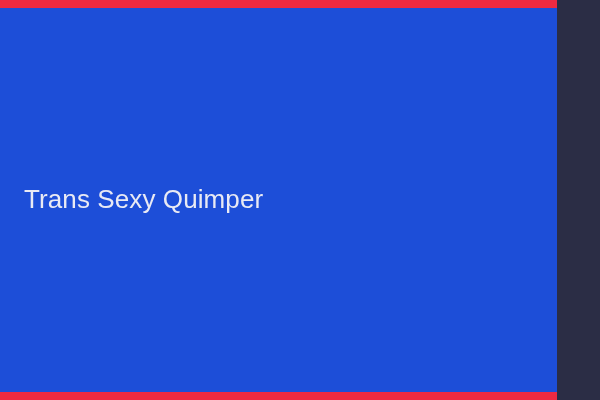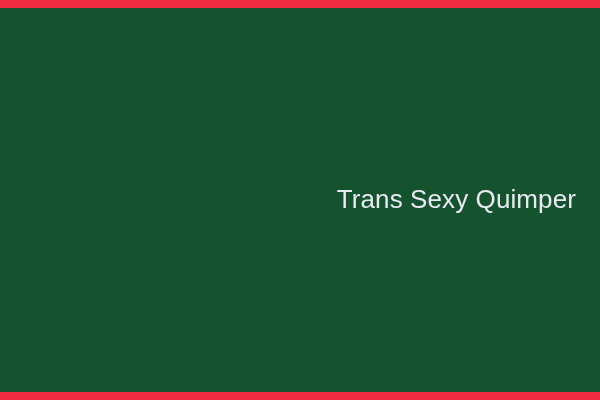--- a/index.html
+++ b/index.html
@@ -11,26 +11,26 @@
     width: 600px;
     height: 400px;
     background: #2b2d45;
     font-family: "Liberation Sans", sans-serif;
     overflow: hidden;
   }
 
   .placeholder-card {
     position: relative;
     box-sizing: border-box;
-    width: 600px;
+    width: 557px;
     height: 400px;
-    background: #14532d;
+    background: #1d4ed8;
     display: flex;
     align-items: center;
-    justify-content: flex-end;
+    justify-content: flex-start;
   }
 
   .accent-bar {
     position: absolute;
     left: 0;
     width: 100%;
     height: 8px;
     background: #ee2a41;
   }
 

